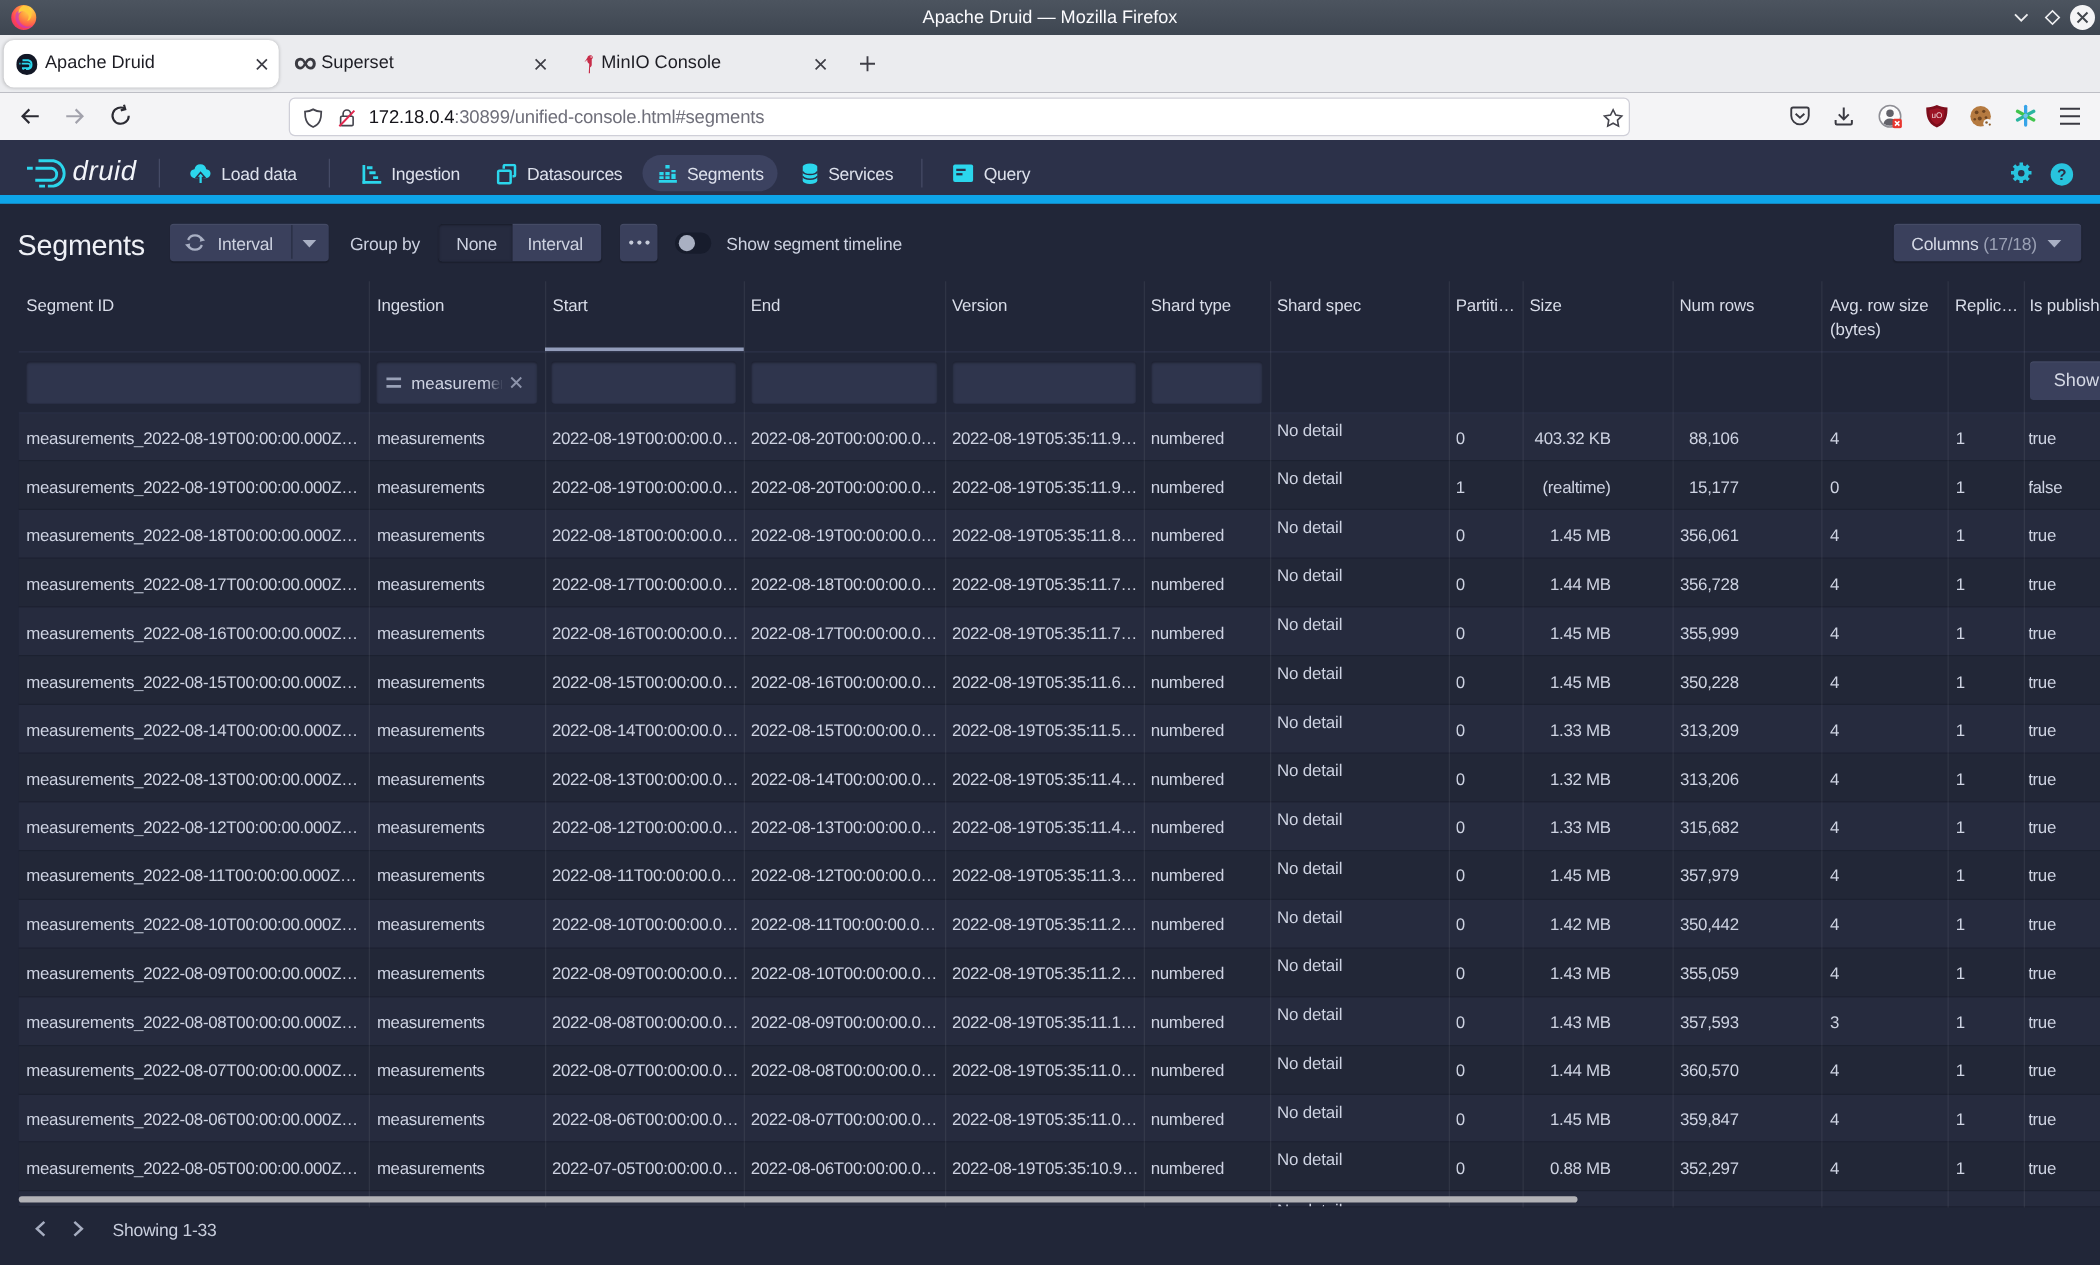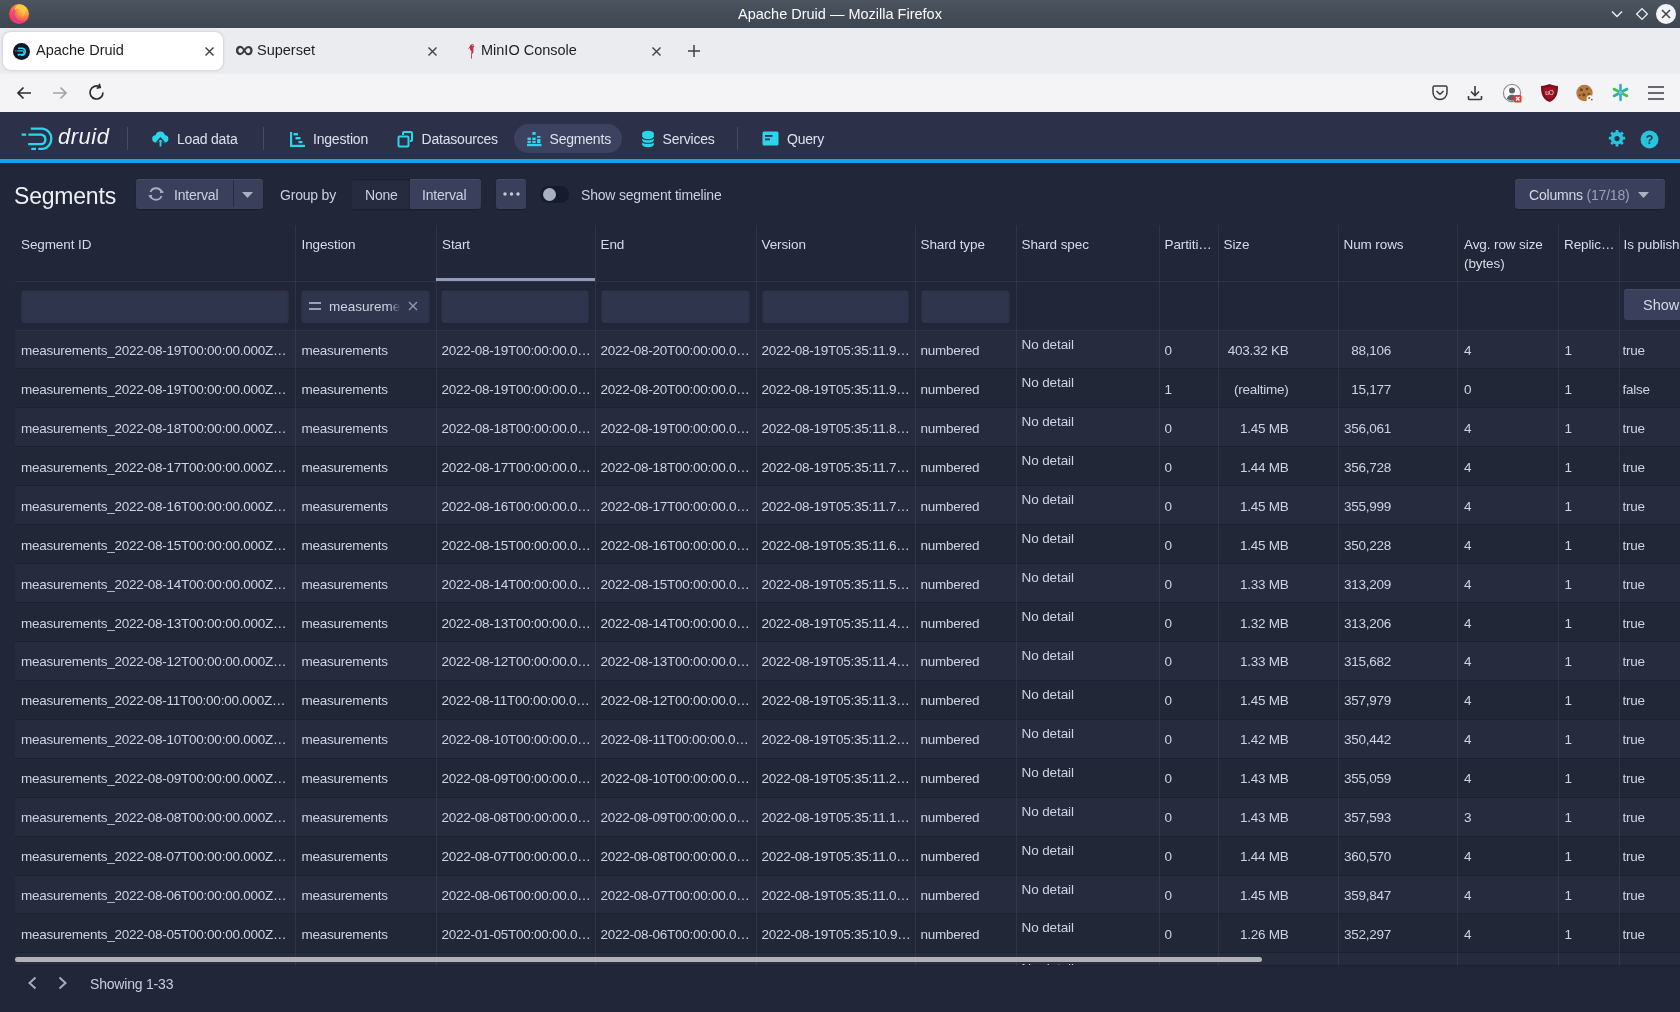--- a/index.html
+++ b/index.html
@@ -17,21 +17,21 @@
   border-radius:8px; box-shadow:0 0 3px rgba(0,0,0,.22); }
 .tabtext { font-size:14.5px; color:#1d1d24; position:absolute; top:10px; white-space:nowrap; }
 #toolbar { position:absolute; left:0; top:74px; width:1680px; height:38px; background:#f4f4f6; }
 #urlbar { position:absolute; left:231px; top:4px; width:1073px; height:31px; background:#fff;
   border:1px solid #cfcfd8; border-radius:5px; }
 .urltext { position:absolute; left:63px; top:6.5px; font-size:14.8px; letter-spacing:-0.15px; color:#15141a; white-space:nowrap; }
 .urltext span { color:#6f6f7a; }
 
 
 #dheader { position:absolute; left:0; top:112px; width:1680px; height:51px; background:#2c3149;
-  border-bottom:4px solid #0ea5e9; }
+  border-bottom:7px solid #0ea5e9; }
 .navtext { position:absolute; top:19px; font-size:14px; letter-spacing:-0.2px; color:#dde1ec; white-space:nowrap; }
 .navsep { position:absolute; top:15px; width:1px; height:23px; background:#454b66; }
 #wordmark { position:absolute; left:58px; top:12px; font-size:22px; font-style:italic;
   color:#f2f4f9; letter-spacing:0.5px; }
 .navpill { position:absolute; left:513.5px; top:11.5px; width:108px; height:29.5px;
   background:#3c4260; border-radius:15px; }
 
 
 #ptitle { position:absolute; left:14px; top:183px; font-size:23px; letter-spacing:-0.2px; color:#eef0f6; }
 .btn { position:absolute; top:179px; height:29.5px; background:#3a405c; border-radius:3px;
@@ -132,20 +132,34 @@
     <svg class="abs" style="left:14px;top:9px" width="20" height="20" viewBox="0 0 20 20">
       <path d="M17 10 H4 M9.5 4.5 L4 10 L9.5 15.5" stroke="#2b2b33" stroke-width="1.7" fill="none"></path>
     </svg>
     <svg class="abs" style="left:50px;top:9px" width="20" height="20" viewBox="0 0 20 20">
       <path d="M3 10 H16 M10.5 4.5 L16 10 L10.5 15.5" stroke="#a2a2ac" stroke-width="1.7" fill="none"></path>
     </svg>
     <svg class="abs" style="left:87px;top:9px" width="19" height="19" viewBox="0 0 19 19">
       <path d="M16 9.5 A6.5 6.5 0 1 1 12.8 3.9" stroke="#2b2b33" stroke-width="1.7" fill="none"></path>
       <path d="M12.2 0.8 L13.2 4.4 L9.6 5.3" stroke="#2b2b33" stroke-width="1.7" fill="none"></path>
     </svg>
+    <div id="urlbar">
+      <svg class="abs" style="left:10px;top:7px" width="17" height="17" viewBox="0 0 17 17">
+        <path d="M8.5 1.5 C10.5 2.7 12.5 3.2 15 3.3 C15 8 14.5 13 8.5 15.6 C2.5 13 2 8 2 3.3 C4.5 3.2 6.5 2.7 8.5 1.5 Z" stroke="#45454e" stroke-width="1.4" fill="none"></path>
+      </svg>
+      <svg class="abs" style="left:37px;top:7px" width="17" height="17" viewBox="0 0 17 17">
+        <rect x="3.5" y="7" width="10" height="7.5" rx="1" stroke="#45454e" stroke-width="1.3" fill="none"></rect>
+        <path d="M5.5 7 V5 a3 3 0 0 1 6 0 V7" stroke="#45454e" stroke-width="1.3" fill="none"></path>
+        <path d="M2.5 15 L14.5 2.5" stroke="#e22850" stroke-width="1.6"></path>
+      </svg>
+      <div class="urltext">172.18.0.4<span>:30899/unified-console.html#segments</span></div>
+      <svg class="abs" style="left:1050px;top:7px" width="17" height="17" viewBox="0 0 17 17">
+        <path d="M8.5 1.8 L10.6 6.1 L15.4 6.8 L12 10.1 L12.8 14.9 L8.5 12.6 L4.2 14.9 L5 10.1 L1.6 6.8 L6.4 6.1 Z" stroke="#45454e" stroke-width="1.3" fill="none"></path>
+      </svg>
+    </div>
 
     <svg class="abs" style="left:1431px;top:10px" width="18" height="18" viewBox="0 0 18 18">
       <path d="M2 3.5 a1.5 1.5 0 0 1 1.5-1.5 h11 a1.5 1.5 0 0 1 1.5 1.5 v5 a7 7 0 0 1-14 0 Z" stroke="#3a3a42" stroke-width="1.5" fill="none"></path>
       <path d="M5.5 7 L9 10.2 L12.5 7" stroke="#3a3a42" stroke-width="1.5" fill="none"></path>
     </svg>
     <svg class="abs" style="left:1466px;top:10px" width="18" height="18" viewBox="0 0 18 18">
       <path d="M9 2 V11 M5 7.5 L9 11.5 L13 7.5" stroke="#3a3a42" stroke-width="1.6" fill="none"></path>
       <path d="M2.5 12 V14.5 a1 1 0 0 0 1 1 H14.5 a1 1 0 0 0 1-1 V12" stroke="#3a3a42" stroke-width="1.6" fill="none"></path>
     </svg>
     <svg class="abs" style="left:1502px;top:9px" width="20" height="20" viewBox="0 0 20 20">
@@ -558,27 +572,27 @@
       <div class="c" style="left:1149.5px;width:40px">0</div>
       <div class="c r" style="left:1202.5px;width:71px">1.45 MB</div>
       <div class="c r" style="left:1322.5px;width:53.5px">359,847</div>
       <div class="c" style="left:1449px;width:40px">4</div>
       <div class="c" style="left:1549.5px;width:40px">1</div>
       <div class="c" style="left:1607.5px;width:56px">true</div>
     </div>
 <div class="trow rowB" style="top:914.45px;height:38.93px">
       <div class="c" style="left:6px;width:272px">measurements_2022-08-05T00:00:00.000Z…</div>
       <div class="c" style="left:286.5px;width:130.5px">measurements</div>
-      <div class="c" style="left:426.5px;width:149.0px">2022-01-05T00:00:00.0…</div>
+      <div class="c" style="left:426.5px;width:149.0px">2022-07-05T00:00:00.0…</div>
       <div class="c" style="left:585.5px;width:151.0px">2022-08-06T00:00:00.0…</div>
       <div class="c" style="left:746.5px;width:149.5px">2022-08-19T05:35:10.9…</div>
       <div class="c" style="left:905.5px;width:91.5px">numbered</div>
       <div class="ctop" style="left:1006.5px;width:133.0px">No detail</div>
       <div class="c" style="left:1149.5px;width:40px">0</div>
-      <div class="c r" style="left:1202.5px;width:71px">1.26 MB</div>
+      <div class="c r" style="left:1202.5px;width:71px">0.88 MB</div>
       <div class="c r" style="left:1322.5px;width:53.5px">352,297</div>
       <div class="c" style="left:1449px;width:40px">4</div>
       <div class="c" style="left:1549.5px;width:40px">1</div>
       <div class="c" style="left:1607.5px;width:56px">true</div>
     </div>
 
   <div class="trow rowA" style="top:953.38px;height:12.4px;overflow:hidden">
     <div class="ctop" style="left:1006.5px;top:7.5px">No detail</div>
   </div>
 <div class="vline" style="left:295px;top:224.5px;height:741.28px"></div>

